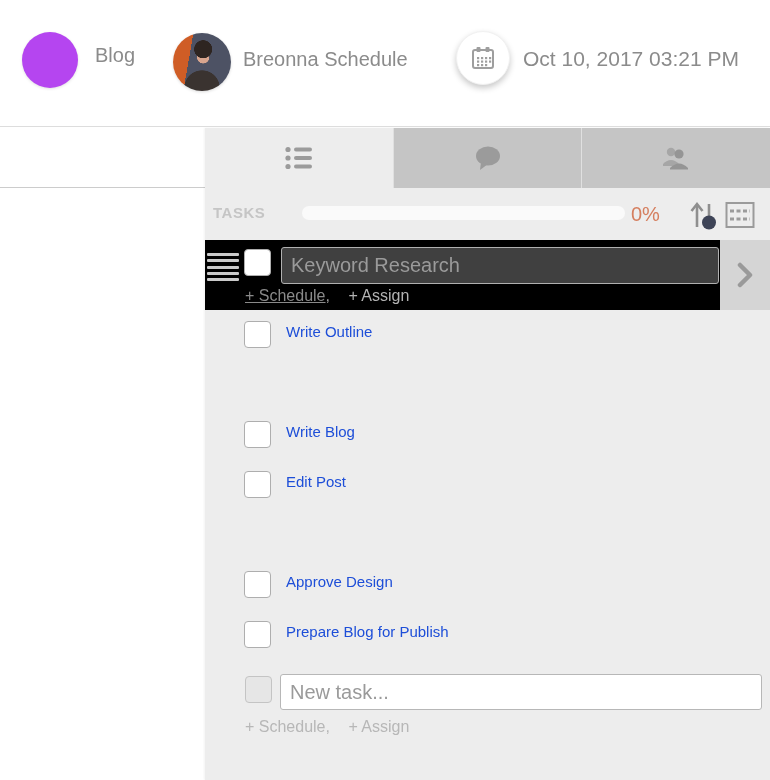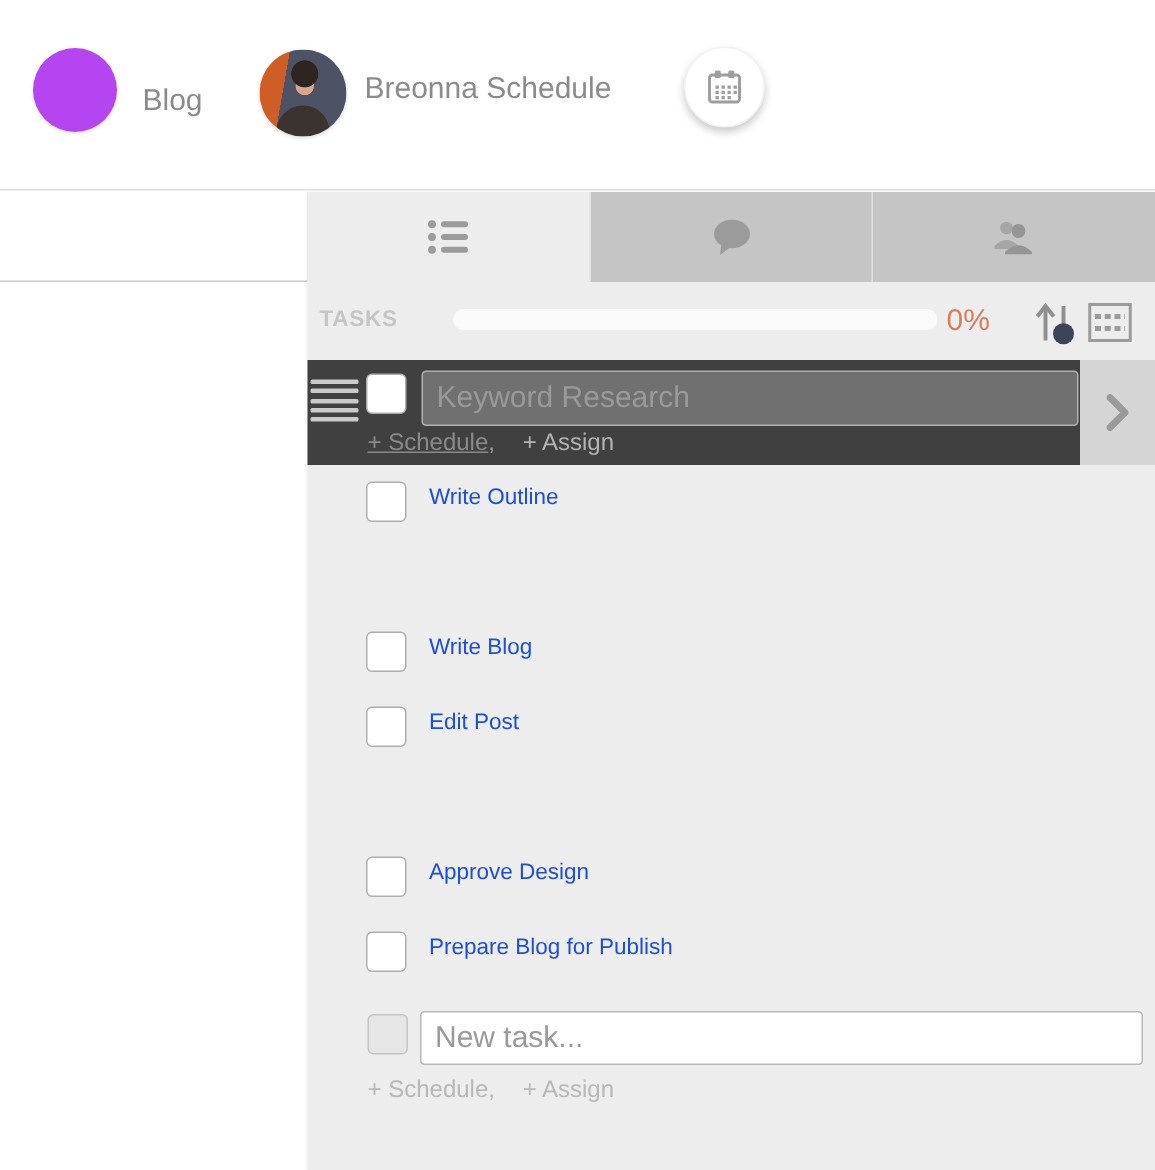--- a/index.html
+++ b/index.html
@@ -5,21 +5,21 @@
   * { margin:0; padding:0; box-sizing:border-box; }
   html,body { width:770px; height:780px; overflow:hidden; background:#fff;
               font-family:"Liberation Sans", sans-serif; }
   .stage { position:relative; width:770px; height:780px; background:#fff; }
 
   
   .header { position:absolute; left:0; top:0; width:770px; height:127px;
             background:#fff; border-bottom:1px solid #ddd; }
   .color-dot { position:absolute; left:22px; top:32px; width:56px; height:56px;
                border-radius:50%; background:#b545f0; box-shadow:0 1px 3px rgba(0,0,0,.12); }
-  .proj-label { position:absolute; left:95px; top:56px; font-size:20px; color:#8b8b8b; }
+  .proj-label { position:absolute; left:95px; top:44px; font-size:20px; color:#8b8b8b; }
   .avatar { position:absolute; left:173px; top:33px; width:58px; height:58px; border-radius:50%;
             overflow:hidden;
             background:
               radial-gradient(circle at 52% 28%, #2e2521 0 17%, rgba(46,37,33,0) 18%),
               radial-gradient(circle at 52% 42%, #d8a58e 0 13%, rgba(216,165,142,0) 14%),
               radial-gradient(circle at 50% 95%, #3a3330 0 28%, rgba(58,51,48,0) 29%),
               linear-gradient(100deg, #cf5d26 0 30%, #4d5264 30%);
             box-shadow:0 1px 3px rgba(0,0,0,.15); }
   .author-name { position:absolute; left:243px; top:48px; font-size:20px; color:#8b8b8b; }
   .date-btn { position:absolute; left:456px; top:31px; width:54px; height:54px; border-radius:50%;
@@ -48,21 +48,21 @@
   .progress { position:absolute; left:97px; top:18px; width:323px; height:14px;
               background:#fafafa; border-radius:7px; overflow:hidden; }
   .progress-fill { height:100%; background:#7dc242; width:0%; }
   .pct { position:absolute; left:426px; top:15px; font-size:20px; color:#d57e5e; }
   .icon-btn { position:absolute; top:11px; width:32px; height:32px; display:flex;
               align-items:center; justify-content:center; cursor:pointer; }
   .sort-btn { left:482px; }
   .grid-btn { left:519px; }
 
   
-  .task-selected { position:absolute; left:0; top:112px; width:565px; height:70px; background:#404040; }
+  .task-selected { position:absolute; left:0; top:112px; width:565px; height:70px; background:#000000; }
   .drag-handle { position:absolute; left:2px; top:13px; width:32px; height:28px;
                  display:flex; flex-direction:column; justify-content:space-between; cursor:grab; }
   .drag-handle span { display:block; height:3px; border-radius:1px; background:#cacaca; }
   .checkbox { position:absolute; width:27px; height:27px; background:#fff;
               border:1.5px solid #aeaeae; border-radius:4px; cursor:pointer; }
   .task-input { position:absolute; left:76px; top:7px; width:438px; height:37px;
                 border:1px solid #b0b0b0; border-radius:3px; background:rgba(255,255,255,.25);
                 font-family:"Liberation Sans",sans-serif; font-size:20px; color:#9a9a9a;
                 padding:0 9px; outline:none; }
   .links { position:absolute; left:40px; top:47px; font-size:16px; }
@@ -112,20 +112,21 @@
           <rect x="7" y="15.5" width="2.2" height="2.2"></rect>
             <rect x="11" y="15.5" width="2.2" height="2.2"></rect>
             <rect x="15" y="15.5" width="2.2" height="2.2"></rect>
             <rect x="19" y="15.5" width="2.2" height="2.2"></rect>
           <rect x="7" y="19" width="2.2" height="2.2"></rect>
             <rect x="11" y="19" width="2.2" height="2.2"></rect>
             <rect x="15" y="19" width="2.2" height="2.2"></rect>
         </g>
       </svg>
     </div>
+    <div class="date-text">Oct 10, 2017 03:21 PM</div>
   </div>
 
   <div class="left-pane">
     <div class="left-divider"></div>
   </div>
 
   <div class="panel">
 
     <div class="tabs">
       <div class="tab active">

